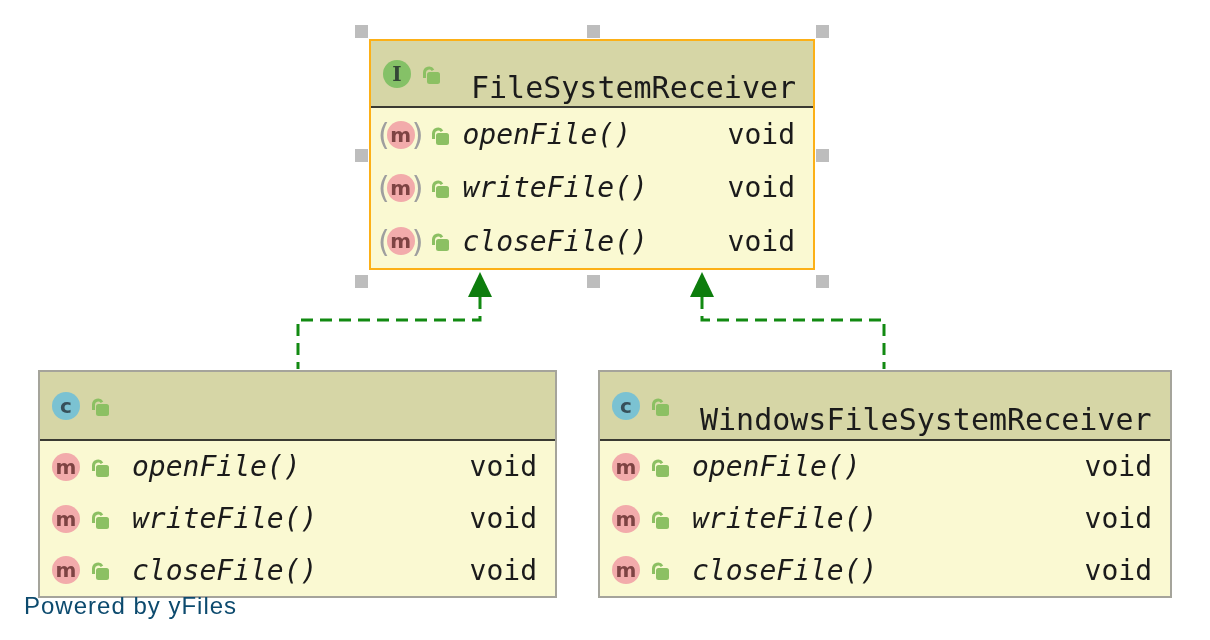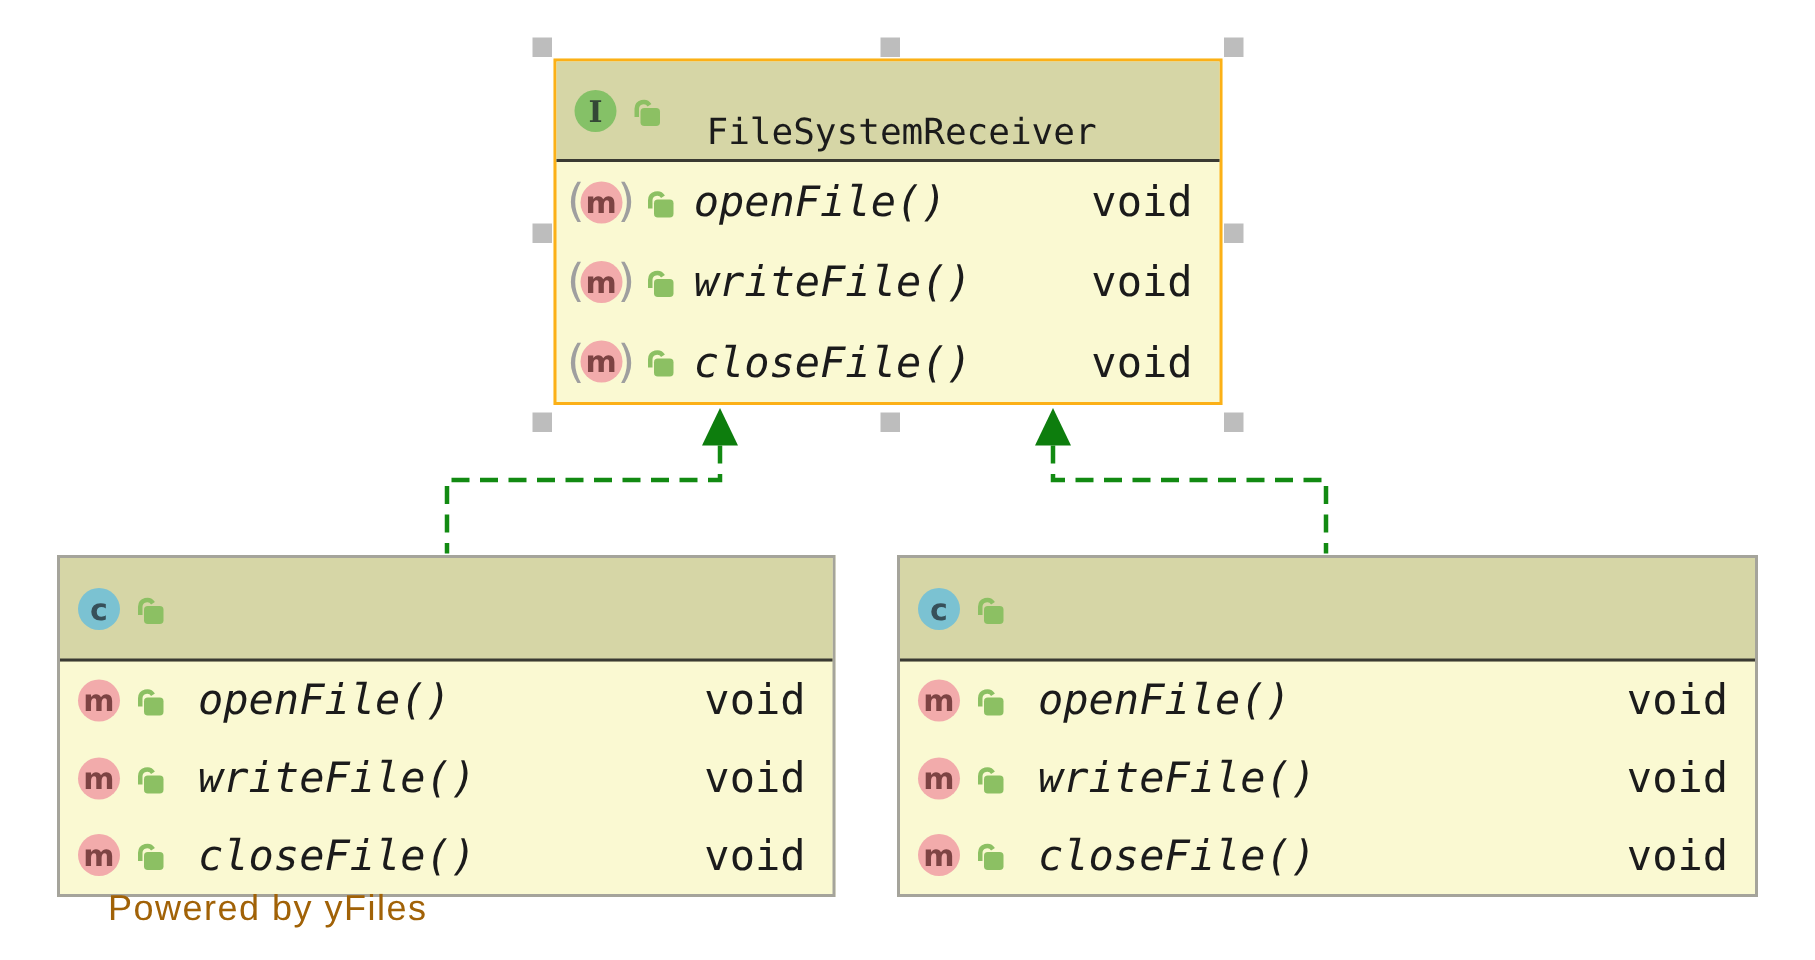--- a/index.html
+++ b/index.html
@@ -5,21 +5,21 @@
   html,body{margin:0;padding:0;background:#ffffff;}
   #stage{position:relative;width:1210px;height:640px;background:#ffffff;overflow:hidden;
          font-family:"DejaVu Sans Mono",monospace;color:#1b1b1b;}
 
   
   .node{position:absolute;box-sizing:border-box;background:#faf9d2;
         border:2px solid #a5a49b;display:flex;flex-direction:column;}
   .node.selected{border-color:#fcb017;}
   .node-header{flex:none;display:flex;align-items:center;background:#d6d6a6;
                border-bottom:2px solid #3a3a32;padding:0 16px 0 12px;}
-  .node-title{font-size:24px;margin-left:28px;white-space:nowrap;margin-top:28px;}
+  .node-title{font-size:30px;margin-left:28px;white-space:nowrap;margin-top:28px;}
   .node-body{flex:1;display:flex;flex-direction:column;}
   .m-row{flex:1;display:flex;align-items:center;padding:0 18px 0 12px;font-size:28px;}
   .m-row.abstract{padding-left:10px;}
   .mname{margin-left:20px;white-space:nowrap;font-style:italic;}
   .abstract .mname{margin-left:10px;}
   .rtype{margin-left:auto;text-align:center;}
 
   
   .circle{width:28px;height:28px;border-radius:50%;flex:none;
           display:inline-flex;align-items:center;justify-content:center;line-height:1;}
@@ -30,21 +30,21 @@
   .lock{flex:none;margin-left:8px;}
 
   
   .handle{position:absolute;width:13px;height:13px;background:#bdbdbd;}
 
   
   #edges{position:absolute;left:0;top:0;pointer-events:none;}
 
   
   .watermark{position:absolute;left:24px;top:592px;font:24px "Liberation Sans",sans-serif;
-             color:#a16207;letter-spacing:1px;margin-left:48px;}
+             color:#0c4a6e;letter-spacing:1px;}
 </style>
 </head>
 <body>
 
 <div id="stage">
 
   <svg id="edges" width="1210" height="640" viewBox="0 0 1210 640">
     <g>
       <path d="M480 297 L480 320 L298 320 L298 369" fill="none" stroke="#128a12" stroke-width="3" stroke-dasharray="12 7"></path>
       <polygon points="480,272 468,297 492,297" fill="#0d7d0d"></polygon>
@@ -149,20 +149,21 @@
     </div>
   </div>
 
   <div class="node" style="left:598px;top:370px;width:574px;height:228px">
     <div class="node-header" style="height:67px">
       <span class="circle cls">c</span>
       <svg class="lock" width="24" height="24" viewBox="0 0 24 24">
         <path d="M5.5 16 L5.5 10.5 A4.6 4.6 0 0 1 14 8.2" fill="none" stroke="#8cc063" stroke-width="3"></path>
         <rect x="8" y="10" width="13" height="12" rx="2.5" fill="#8cc063"></rect>
       </svg>
+      <span class="node-title">WindowsFileSystemReceiver</span>
     </div>
     <div class="node-body">
       <div class="m-row">
         <span class="circle method">m</span>
         <svg class="lock" width="24" height="24" viewBox="0 0 24 24">
           <path d="M5.5 16 L5.5 10.5 A4.6 4.6 0 0 1 14 8.2" fill="none" stroke="#8cc063" stroke-width="3"></path>
           <rect x="8" y="10" width="13" height="12" rx="2.5" fill="#8cc063"></rect>
         </svg>
         <span class="mname">openFile()</span>
         <span class="rtype">void</span>

